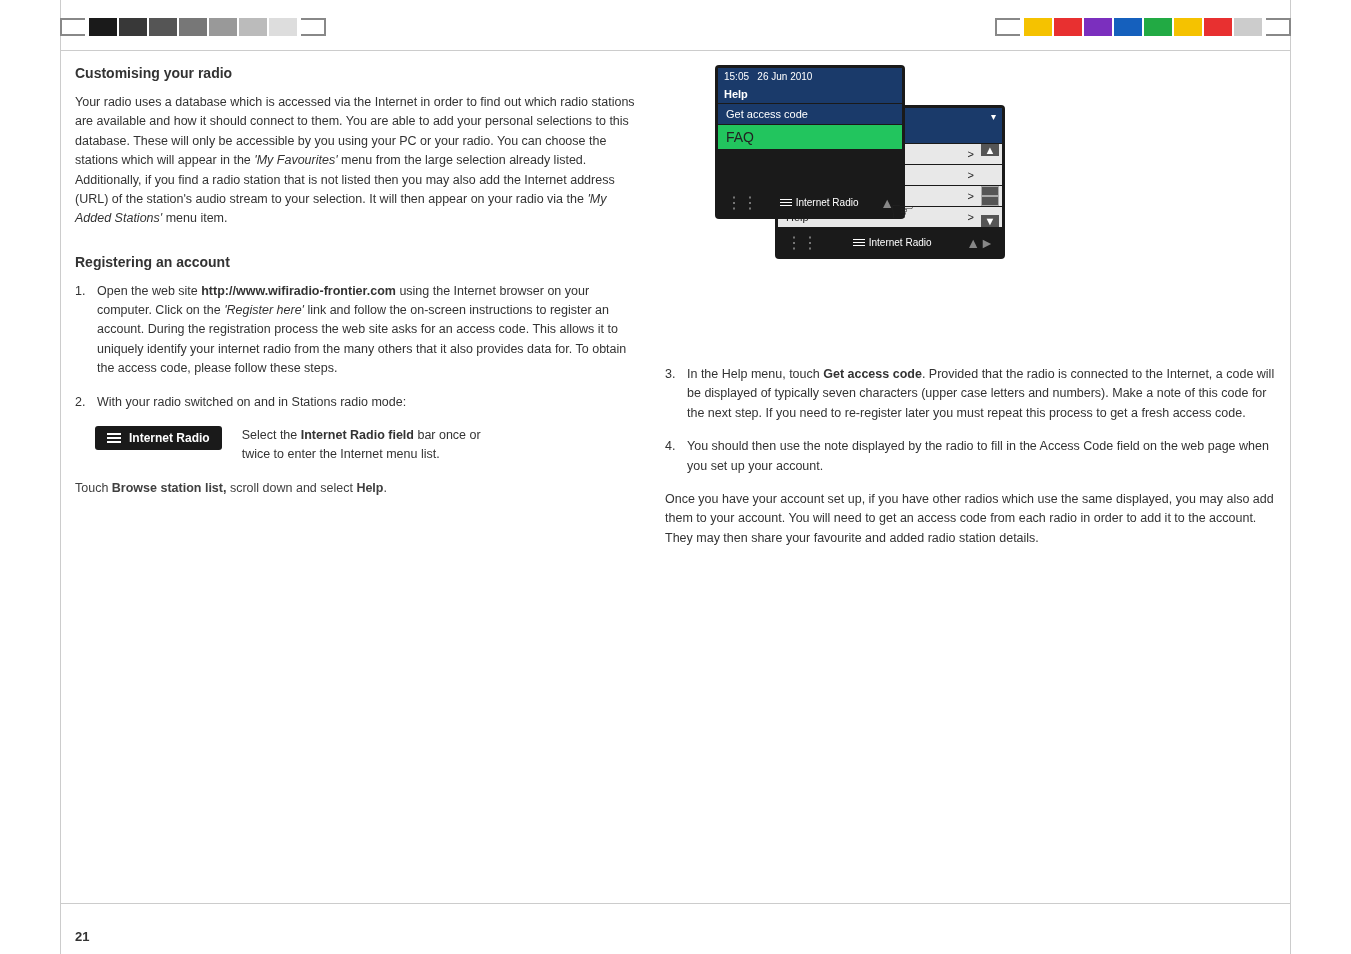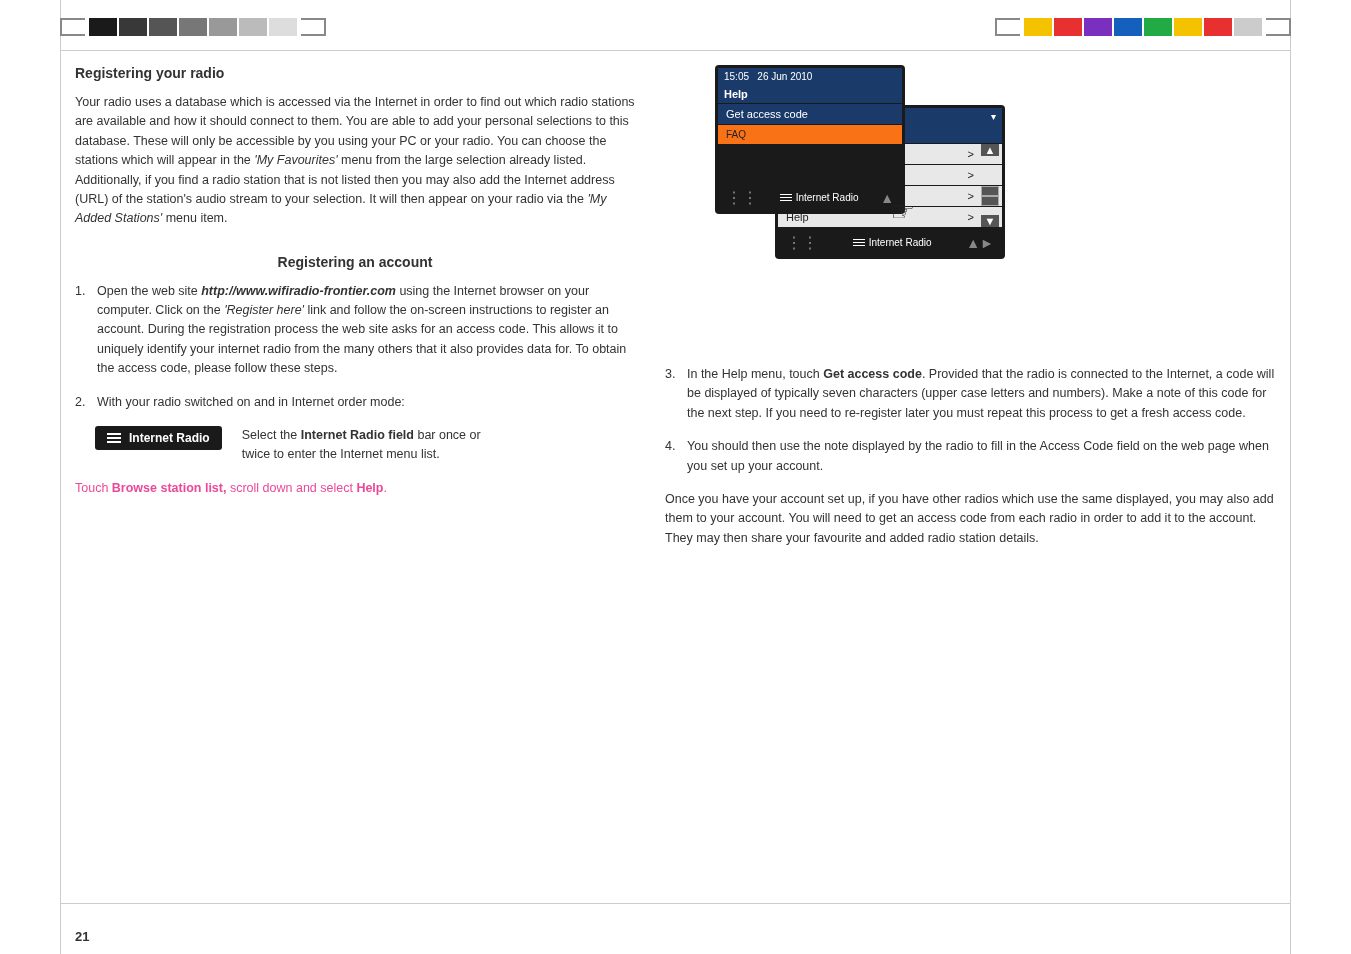--- a/index.html
+++ b/index.html
@@ -137,27 +137,26 @@
     }
     .num-list li .text strong {
       font-weight: bold;
     }
     .num-list li .text em {
     }
     .num-list li .text a {
       color: inherit;
       font-weight: bold;
       text-decoration: none;
-      font-style: italic;
     }
 
     .touch-text {
       font-size: 12.5px;
       line-height: 1.55;
-      color: #ec4899;
+      color: #404040;
       margin-top: 10px;
     }
     .touch-text strong {
       font-weight: bold;
     }
 
     
     .right-col .num-list {
       margin-bottom: 14px;
     }
@@ -234,40 +233,40 @@
       <div class="seg" style="background:#e83030;"></div>
       <div class="seg" style="background:#ccc;"></div>
     </div>
     <div style="width:25px; height:18px; border-right:2px solid #888;border-top:2px solid #888;border-bottom:2px solid #888;"></div>
   </div>
 </div>
 
 <div class="content">
 
   <div class="left-col">
-    <h2 class="section-title">Registering your radio</h2>
+    <h2 class="section-title">Customising your radio</h2>
 
 
     <p class="body-text">
       Your radio uses a database which is accessed via the Internet in order to find out which radio stations are available and how it should connect to them. You are able to add your personal selections to this database. These will only be accessible by you using your PC or your radio. You can choose the stations which will appear in the <em>'My Favourites'</em> menu from the large selection already listed.  Additionally, if you find a radio station that is not listed then you may also add the Internet address (URL) of the station's audio stream to your selection. It will then appear on your radio via the <em>'My Added Stations'</em> menu item.
     </p>
 
-    <h2 class="section-title" style="margin-top:25px;text-align:center;">Registering an account</h2>
+    <h2 class="section-title" style="margin-top:25px;">Registering an account</h2>
 
     <ul class="num-list">
       <li>
         <span class="num">1.</span>
         <span class="text">
           Open the web site <strong><a href="#">http://www.wifiradio-frontier.com</a></strong> using the Internet browser on your computer. Click on the <em>'Register here'</em> link and follow the on-screen instructions to register an account. During the registration process the web site asks for an access code. This allows it to uniquely identify your internet radio from the many others that it also provides data for. To obtain the access code, please follow these steps.
         </span>
       </li>
       <li>
         <span class="num">2.</span>
         <span class="text">
-          With your radio switched on and in Internet order mode:
+          With your radio switched on and in Stations radio mode:
         </span>
       </li>
     </ul>
 
     <div style="display:flex; align-items:flex-start; gap:20px; margin-top:4px; margin-left:20px;">
       <div class="inline-ir">
         <div class="mi">
           <div></div>
           <div></div>
           <div></div>
@@ -339,21 +338,21 @@
       </div>
 
       <div style="position:absolute; top:0; left:20px; width:190px; background:#1a1a1a; border-radius:4px; z-index:2; padding:3px;">
 
         <div style="background:#1a3a6a; color:#fff; font-size:10px; padding:3px 6px; display:flex; justify-content:space-between;">
           <span>15:05&nbsp;&nbsp;&nbsp;26 Jun 2010</span>
         </div>
         <div style="background:#1a3a6a; color:#fff; font-size:11px; font-weight:bold; padding:3px 6px; margin-bottom:1px;">Help</div>
 
         <div style="background:#1a3a6a; color:#fff; font-size:11px; padding:4px 8px; margin-bottom:1px;">Get access code</div>
-        <div style="background:#f97316; color:#222; font-size:10px; padding:4px 8px; margin-bottom:1px;">FAQ</div>
+        <div style="background:#22c55e; color:#222; font-size:14px; padding:4px 8px; margin-bottom:1px;">FAQ</div>
 
         <div style="background:#1a1a1a; display:flex; justify-content:space-between; align-items:center; padding:4px 8px; margin-top:40px;">
           <span style="color:#888; font-size:16px;">⋮⋮</span>
           <span style="color:#fff; font-size:10px; display:flex; align-items:center;">
             <span style="display:inline-block; width:12px; height:8px; background: repeating-linear-gradient(to bottom,#fff 0px,#fff 1px,transparent 1px,transparent 3px); margin-right:4px;"></span>
             Internet Radio
           </span>
           <span style="color:#888; font-size:14px;">▲</span>
         </div>
       </div>

